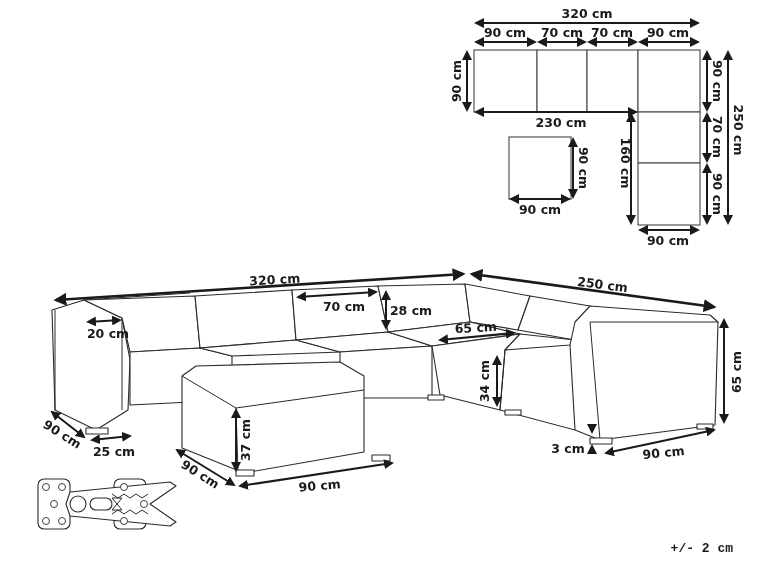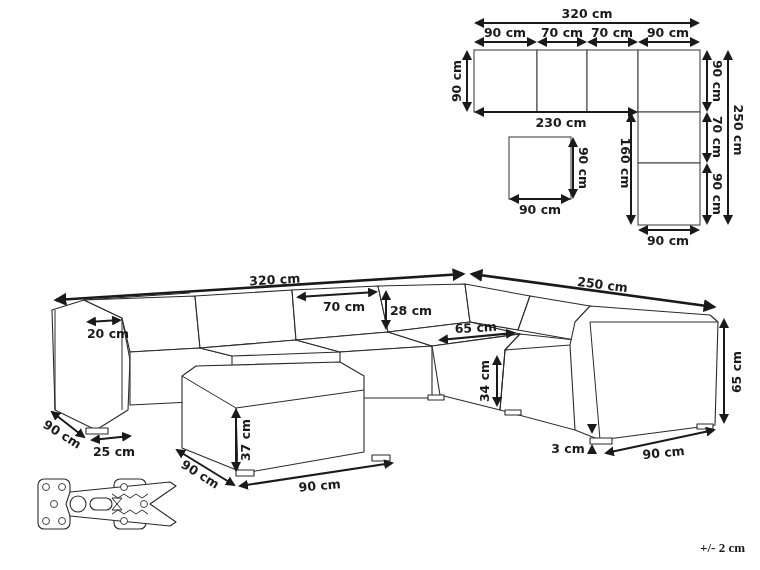--- a/index.html
+++ b/index.html
@@ -4,21 +4,21 @@
 <style>
   html, body { margin: 0; padding: 0; background: #ffffff; }
   body { width: 760px; height: 570px; position: relative; overflow: hidden; font-family: "DejaVu Sans", sans-serif; }
   svg { position: absolute; left: 0; top: 0; }
   .lbl { font-family: "DejaVu Sans", sans-serif; font-weight: bold; font-size: 12.5px; fill: #1a1a1a; }
   .outline { fill: #ffffff; stroke: #2a2a2a; stroke-width: 1.1; stroke-linejoin: round; }
   .thin { fill: none; stroke: #2a2a2a; stroke-width: 1; }
   .plan { fill: #ffffff; stroke: #555555; stroke-width: 1.2; }
   .dim { stroke: #1a1a1a; stroke-width: 2; fill: none; }
   .dim-thick { stroke: #1a1a1a; stroke-width: 2.6; fill: none; }
-  .tolerance { position: absolute; right: 15px; bottom: 14px; font-weight: bold; font-size: 13px; color: #1a1a1a; font-family: Liberation Serif, serif; }
+  .tolerance { position: absolute; right: 27px; bottom: 14px; font-weight: bold; font-size: 13px; color: #1a1a1a; font-family: Liberation Mono, monospace; }
 </style>
 </head>
 <body>
 
 <svg width="760" height="570" viewBox="0 0 760 570">
   <defs>
     <marker id="ah" viewBox="0 0 10 10" refX="8" refY="5" markerWidth="5" markerHeight="5" orient="auto-start-reverse">
       <path d="M0,0 L10,5 L0,10 z" fill="#1a1a1a"></path>
     </marker>
   </defs>

